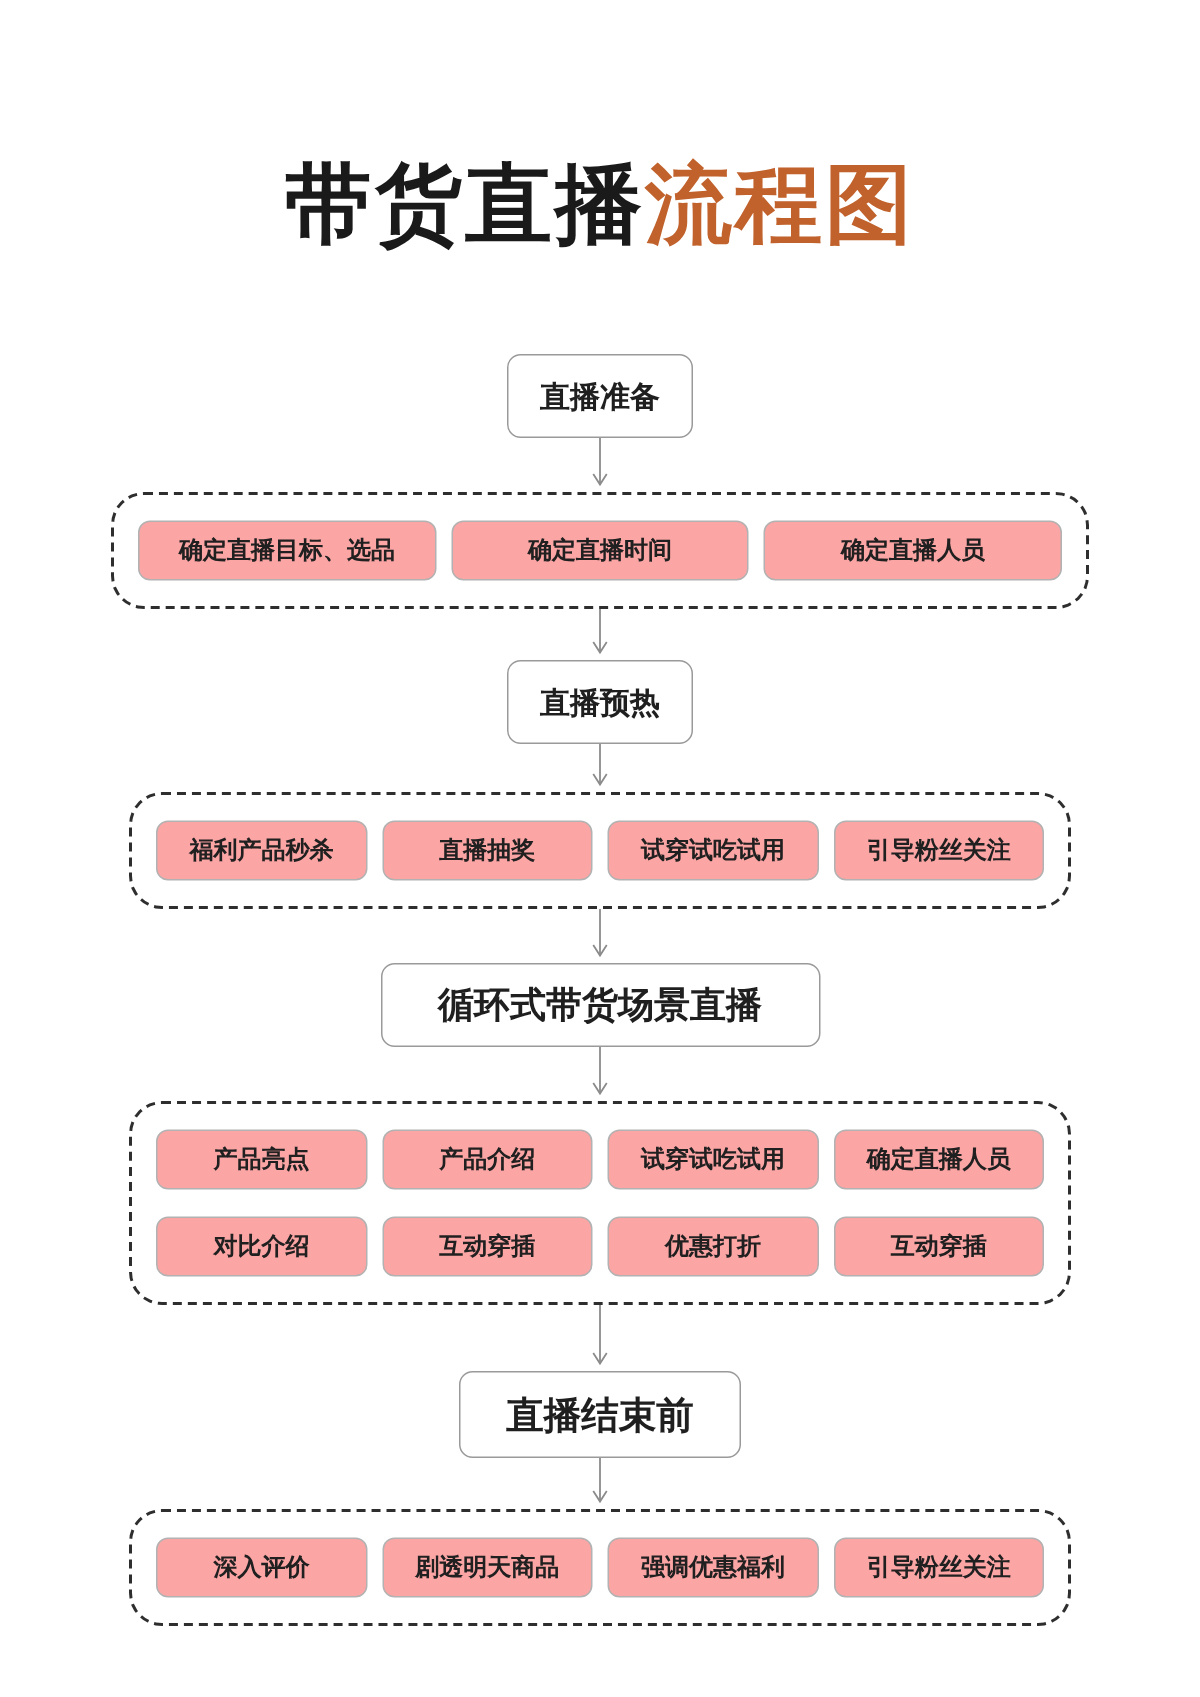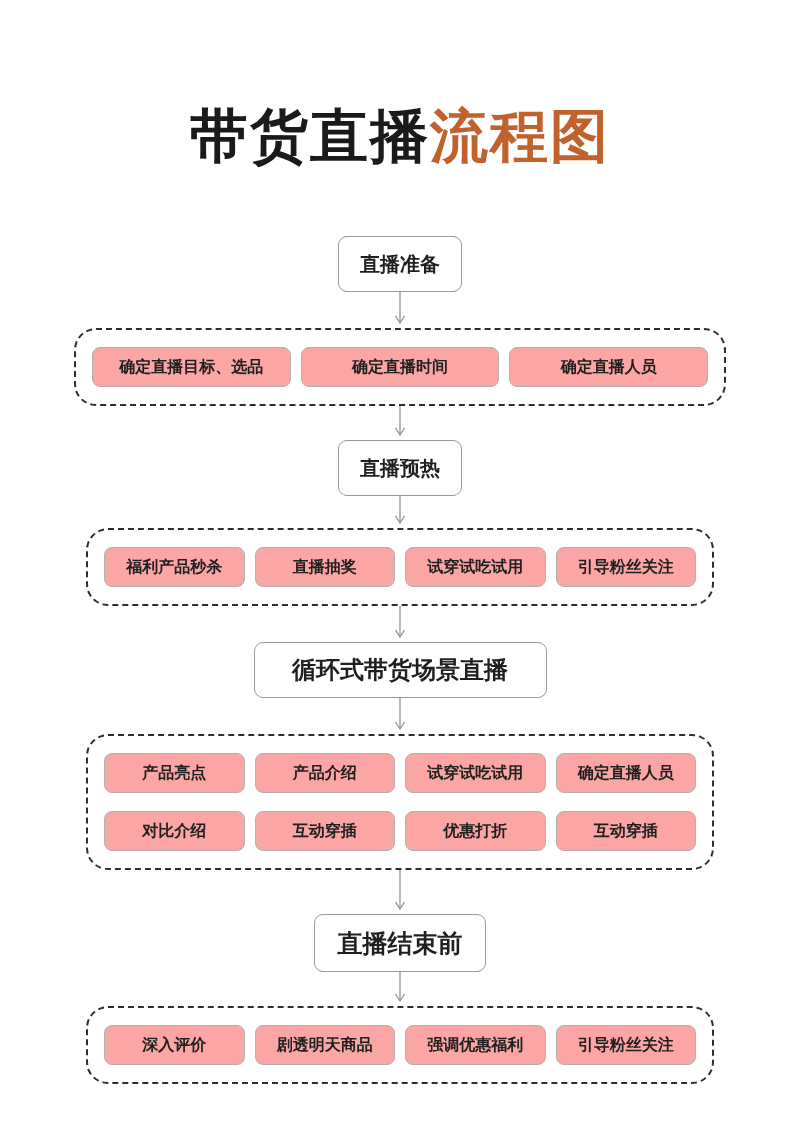--- a/index.html
+++ b/index.html
@@ -54,21 +54,21 @@
     color: #1f1f1f;
     display: flex;
     align-items: center;
     justify-content: center;
     text-align: center;
     white-space: nowrap;
     font-family: "Liberation Serif", "DejaVu Serif", serif;
   }
   .stage.s-small  { width: 124px; height: 56px; font-size: 20px; }
   .stage.s-wide   { width: 293px; height: 56px; font-size: 24px; }
-  .stage.s-mid    { width: 172px; height: 58px; font-size: 25px; }
+  .stage.s-mid    { width: 188px; height: 58px; font-size: 25px; }
 
   
   .connector {
     display: flex;
     justify-content: center;
     align-items: flex-start;
   }
   .connector svg { display: block; overflow: visible; }
   .conn-line { stroke: #8b8b8b; stroke-width: 1.2; fill: none; }
   .conn-head { stroke: #8b8b8b; stroke-width: 1.2; fill: none; }

